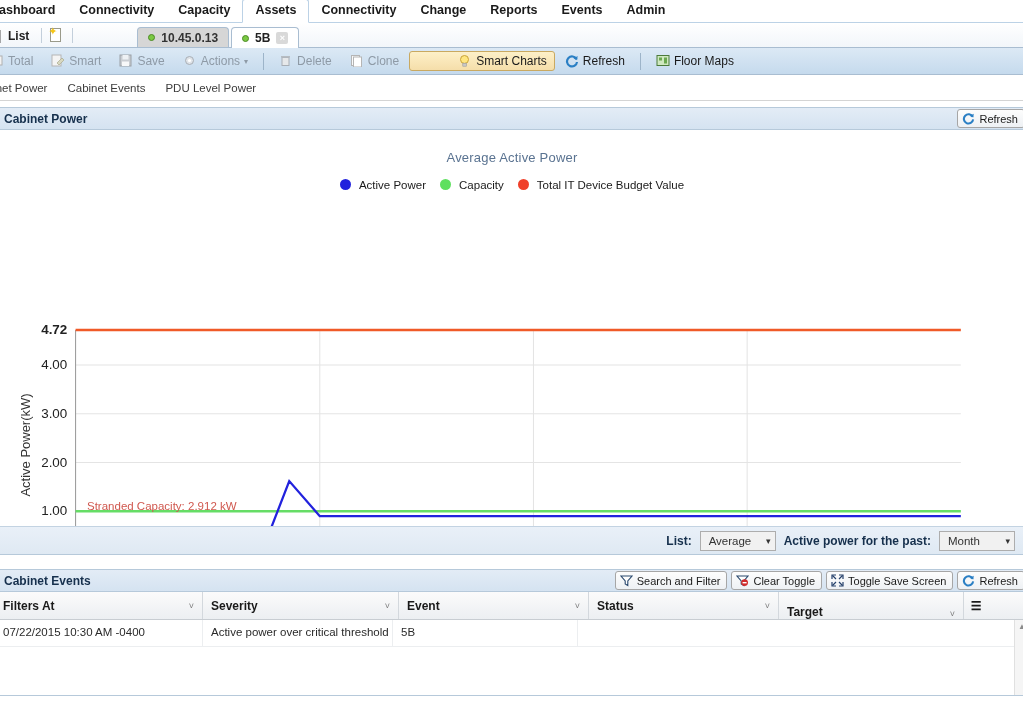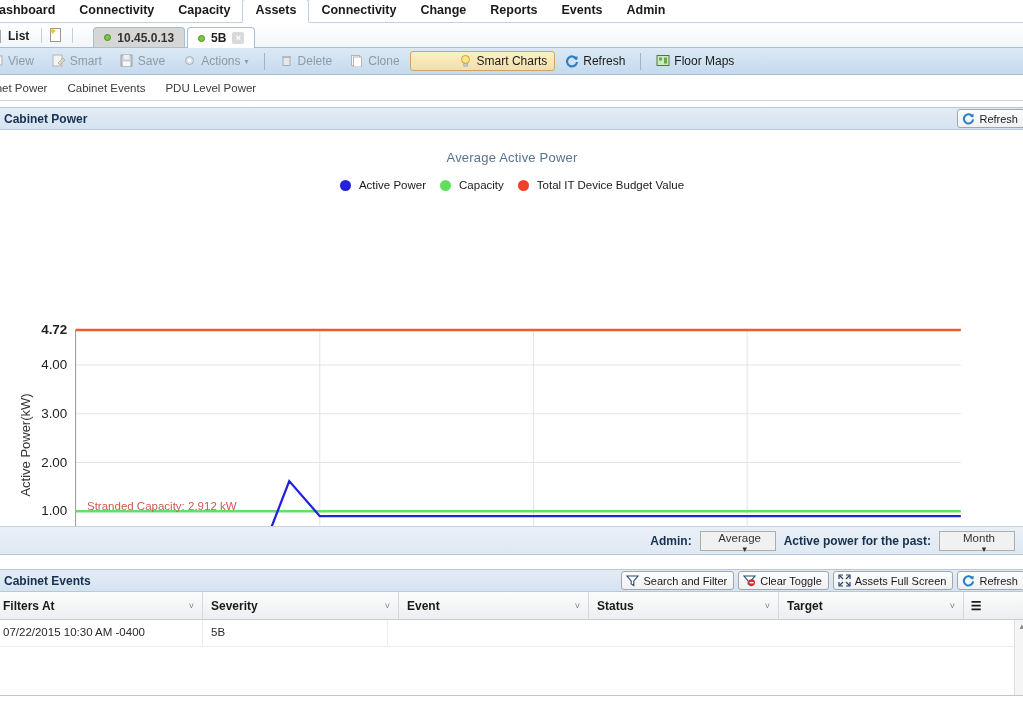--- a/index.html
+++ b/index.html
@@ -74,21 +74,21 @@
   }
   .doc-tab {
     display: flex; align-items: center; gap: 6px;
     height: 20px; padding: 0 10px;
     font-size: 12px; font-weight: bold; color: #222;
     border: 1px solid #a9bdd1; border-bottom: none;
     border-radius: 4px 4px 0 0;
     margin-right: 2px;
     cursor: pointer;
   }
-  .doc-tab.inactive { background: #d6d6d6; color: #333; }
+  .doc-tab.inactive { background: #d6d6d6; color: #333; margin-left: 44px; }
   .doc-tab.active { background: #ffffff; position: relative; top: 1px; height: 21px; }
   .tab-dot {
     width: 7px; height: 7px; border-radius: 50%;
     background: #7ac943; border: 1px solid #4c8a24;
   }
   .tab-close {
     width: 12px; height: 12px; border-radius: 2px;
     background: #d9d9d9; color: #fff; font-size: 9px;
     display: flex; align-items: center; justify-content: center;
     line-height: 1; cursor: pointer;
@@ -152,41 +152,41 @@
   
   .chart-wrap { position: relative; height: 396px; background:#fff; }
   .chart-title {
     text-align: center; font-size: 13px; color: #5a7391;
     padding-top: 20px; letter-spacing: .2px;
   }
   .legend {
     display: flex; justify-content: center; align-items: center;
     gap: 14px; margin-top: 14px;
   }
-  .legend-item { display: flex; align-items: center; gap: 8px; font-size: 11.5px; color: #1a1a1a; }
+  .legend-item { display: flex; gap: 8px; font-size: 11.5px; color: #1a1a1a; }
   .legend-dot { width: 11px; height: 11px; border-radius: 50%; display: inline-block; }
   .plot { position: absolute; left: 0; top: 0; width: 100%; height: 100%; }
   .stranded {
     position: absolute; left: 92px; bottom: 14px;
     font-size: 11.5px; color: #d0584f;
   }
   
   .trendbar {
     height: 28px;
     background: linear-gradient(#e9f0f8, #dfe9f3);
     border-top: 1px solid #c3d3e2;
     display: flex; align-items: center; justify-content: flex-end;
     gap: 8px; padding-right: 14px;
   }
   .trend-label { font-size: 12px; font-weight: bold; color: #16304d; }
   .sel {
     display: inline-flex; align-items: center; justify-content: space-between;
     background: #f1f1f1; border: 1px solid #adadad;
     height: 20px; font-size: 11.5px; color: #333;
-    padding: 0 4px 0 8px; min-width: 76px; cursor: pointer; flex-direction: column;
+    padding: 0 4px 0 8px; min-width: 76px; cursor: pointer;
   }
   .sel .caret { font-size: 9px; color: #333; margin-left: 10px; }
   
   .evt-head {
     display: flex; height: 28px;
     background: linear-gradient(#fbfbfb, #eceff2);
     border-bottom: 1px solid #c8cdd2;
   }
   .evt-th {
     display: flex; align-items: center; justify-content: space-between;
@@ -195,21 +195,21 @@
     cursor: pointer;
   }
   .evt-th .caret { font-size: 9px; color: #7a7a7a; font-weight: normal; }
   .evt-row { display: flex; height: 27px; border-bottom: 1px solid #eceef0; }
   .evt-td {
     font-size: 11.5px; color: #2a2a2a;
     padding: 6px 8px; border-right: 1px solid #eceef0;
     white-space: nowrap; overflow: hidden;
   }
   .c0 { width: 208px; } .c1 { width: 196px; } .c2 { width: 190px; }
-  .c3 { width: 190px; } .c4 { width: 185px; }
+  .c3 { width: 190px; } .c4 { width: 185px; align-items: flex-end; }
   .cmenu { width: 24px; display: flex; align-items: center; justify-content: center; }
   .evt-body { height: 75px; position: relative; background: #fff; }
   .vscroll {
     position: absolute; right: 0; top: 0; width: 15px; height: 100%;
     background: #f5f5f5; border-left: 1px solid #e0e0e0;
     display: flex; flex-direction: column; align-items: center;
   }
   .vscroll .arrow { font-size: 8px; color: #8b8b8b; margin-top: 2px; }
 </style>
 </head>
@@ -257,21 +257,21 @@
     </div>
   </div>
 
   <div class="toolbar">
     <div class="tb-item disabled" style="margin-left:-10px;">
       <span class="ico">
         <svg width="13" height="13" viewBox="0 0 13 13">
             <rect x="1" y="2" width="11" height="9" fill="#f2f2f2" stroke="#b0b0b0"></rect>
           </svg>
       </span>
-      <span>View</span>
+      <span>Total</span>
     </div>
     <div class="tb-item disabled">
       <span class="ico">
         <svg width="13" height="13" viewBox="0 0 13 13">
             <rect x="1" y="1" width="9" height="11" fill="#f4f4f4" stroke="#b5b5b5"></rect>
             <path d="M6 9 l5-5 2 2 -5 5 z" fill="#d8d8c0" stroke="#a9a98c" stroke-width=".7"></path>
           </svg>
       </span>
       <span>Smart</span>
     </div>
@@ -407,21 +407,21 @@
             <text x="728.1379310344827" y="448" text-anchor="middle" font-family="&quot;Liberation Sans&quot;, sans-serif" font-size="12.5" font-weight="normal" fill="#222">07/15</text>
             <text x="935" y="448" text-anchor="middle" font-family="&quot;Liberation Sans&quot;, sans-serif" font-size="12.5" font-weight="bold" fill="#222">07/22</text>
             <text x="506.5" y="478" text-anchor="middle" font-family="&quot;Liberation Sans&quot;, sans-serif" font-size="13" fill="#333">Day</text>
             <line x1="78" y1="381.271186440678" x2="935" y2="381.271186440678" stroke="#66dd66" stroke-width="2.6"></line>
             <line x1="78" y1="200" x2="935" y2="200" stroke="#f05a28" stroke-width="2.4"></line>
             <polyline points="78,430 107.55172413793103,430 137.10344827586206,430 166.65517241379308,430 196.20689655172413,430 225.75862068965517,430 255.3103448275862,430 284.8620689655172,351.0593220338983 314.41379310344826,386.14406779661016 343.9655172413793,386.14406779661016 373.51724137931035,386.14406779661016 403.06896551724134,386.14406779661016 432.6206896551724,386.14406779661016 462.17241379310343,386.14406779661016 491.7241379310345,386.14406779661016 521.2758620689656,386.14406779661016 550.8275862068965,386.14406779661016 580.3793103448276,386.14406779661016 609.9310344827586,386.14406779661016 639.4827586206897,386.14406779661016 669.0344827586207,386.14406779661016 698.5862068965517,386.14406779661016 728.1379310344827,386.14406779661016 757.6896551724138,386.14406779661016 787.2413793103448,386.14406779661016 816.7931034482758,386.14406779661016 846.3448275862069,386.14406779661016 875.8965517241379,386.14406779661016 905.448275862069,386.14406779661016 935,386.14406779661016" fill="none" stroke="#2222dd" stroke-width="2.2"></polyline>
           </svg>
         <div class="stranded">Stranded Capacity: 2.912 kW</div>
       </div>
       <div class="trendbar">
-        <span class="trend-label">Admin:</span>
+        <span class="trend-label">List:</span>
         <span class="sel">
           <span>Average</span>
           <span class="caret">▾</span>
         </span>
         <span class="trend-label">Active power for the past:</span>
         <span class="sel">
           <span>Month</span>
           <span class="caret">▾</span>
         </span>
       </div>
@@ -450,21 +450,21 @@
           </span>
           <span>Clear Toggle</span>
         </span>
         <span class="btn">
           <span class="ico">
             <svg width="13" height="13" viewBox="0 0 13 13">
                 <path d="M1 5 v-4 h4 M12 5 v-4 h-4 M1 8 v4 h4 M12 8 v4 h-4" fill="none" stroke="#25406b" stroke-width="1.2"></path>
                 <path d="M1.5 1.5 l3.5 3.5 M11.5 1.5 l-3.5 3.5 M1.5 11.5 l3.5 -3.5 M11.5 11.5 l-3.5 -3.5" stroke="#25406b" stroke-width="1.2"></path>
               </svg>
           </span>
-          <span>Assets Full Screen</span>
+          <span>Toggle Save Screen</span>
         </span>
         <span class="btn">
           <span class="ico">
             <svg width="13" height="13" viewBox="0 0 14 14">
                 <path d="M11.5 5.2 A5 5 0 1 0 12 8" fill="none" stroke="#2a7fc4" stroke-width="2.2"></path>
                 <path d="M12.6 2 l-.5 4 -3.6 -1.6 z" fill="#2a7fc4"></path>
               </svg>
           </span>
           <span>Refresh</span>
         </span>
@@ -492,20 +492,21 @@
           <span>Target</span>
           <span class="caret">˅</span>
         </div>
         <div class="evt-th cmenu" style="border-right:none">
           <span style="font-size:12px">☰</span>
         </div>
       </div>
       <div class="evt-body">
         <div class="evt-row">
           <div class="evt-td c0">07/22/2015 10:30 AM -0400</div>
+          <div class="evt-td c2">Active power over critical threshold</div>
           <div class="evt-td c4">5B</div>
         </div>
         <div class="vscroll">
           <span class="arrow">▲</span>
         </div>
       </div>
     </div>
   </div>
 </div>
 

